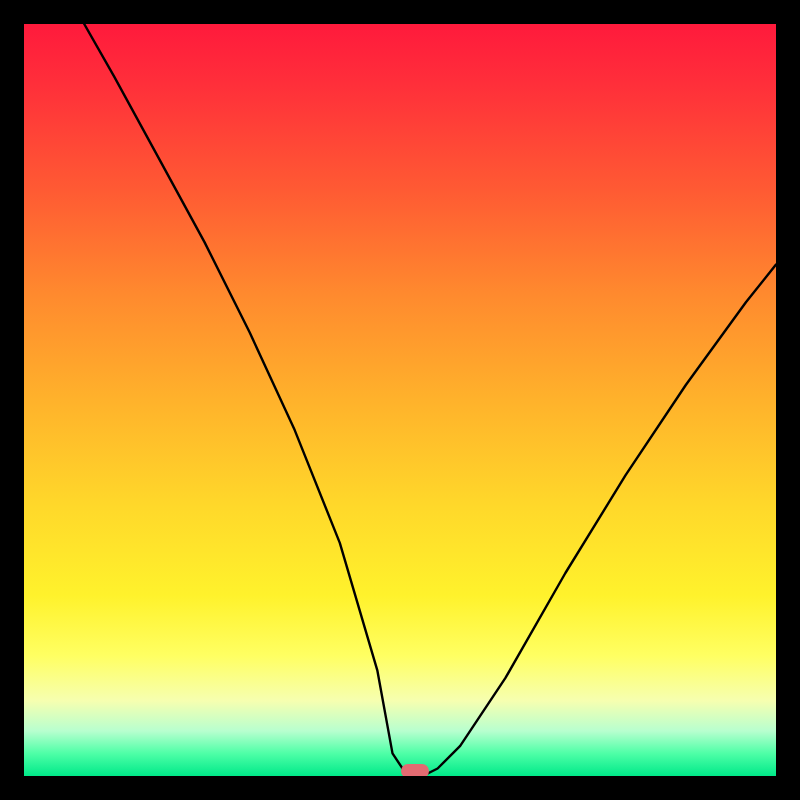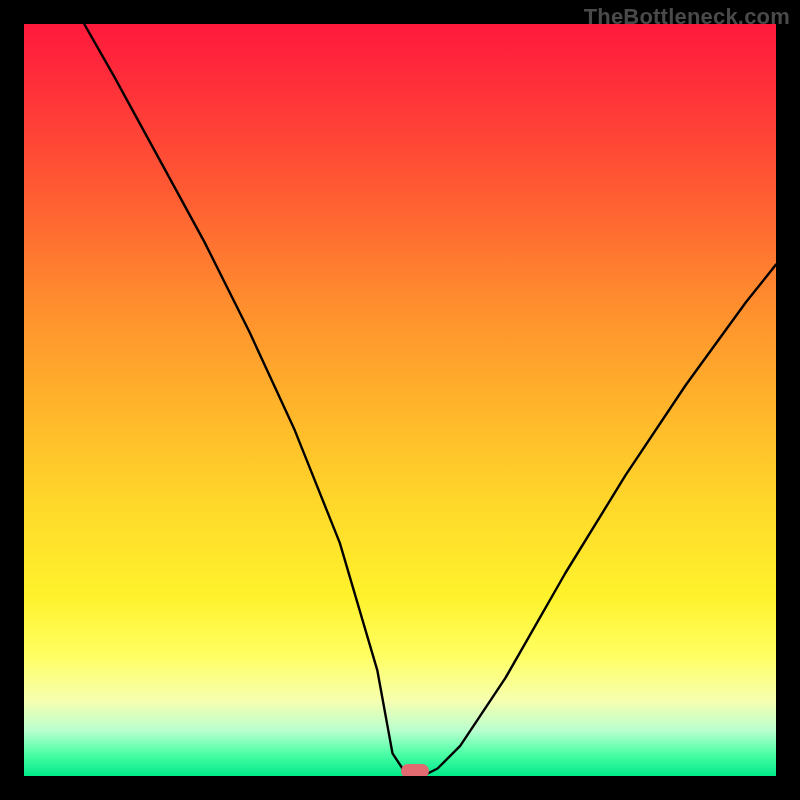--- a/index.html
+++ b/index.html
@@ -69,21 +69,20 @@
     border-radius: 7px;
     z-index: 20;
     transform: translate(-50%, -50%);
   }
 </style>
 </head>
 <body>
 
 <div class="frame">
 
-  <div class="watermark">TheBottleneck.com</div>
 
   <div class="plot">
     <div class="gradient"></div>
 
     <svg class="curve-svg" viewBox="0 0 752 752" preserveAspectRatio="none">
       <path id="curve-path" d="M60.2 0.0 L90.2 52.6 L135.4 135.4 L180.5 218.1 L225.6 308.3 L270.7 406.1 L315.8 518.9 L353.4 646.7 L368.5 729.4 L383.5 752.0 L398.6 752.0 L413.6 744.5 L436.2 721.9 L481.3 654.2 L541.4 549.0 L601.6 451.2 L661.8 361.0 L721.9 278.2 L752.0 240.6" fill="none" stroke="#000" stroke-width="2.4" stroke-linejoin="round" stroke-linecap="round"></path>
     </svg>
 
     <div id="marker" class="marker" style="left: 391.04px; top: 747.488px; background: rgb(226, 107, 114);"></div>
   </div>

